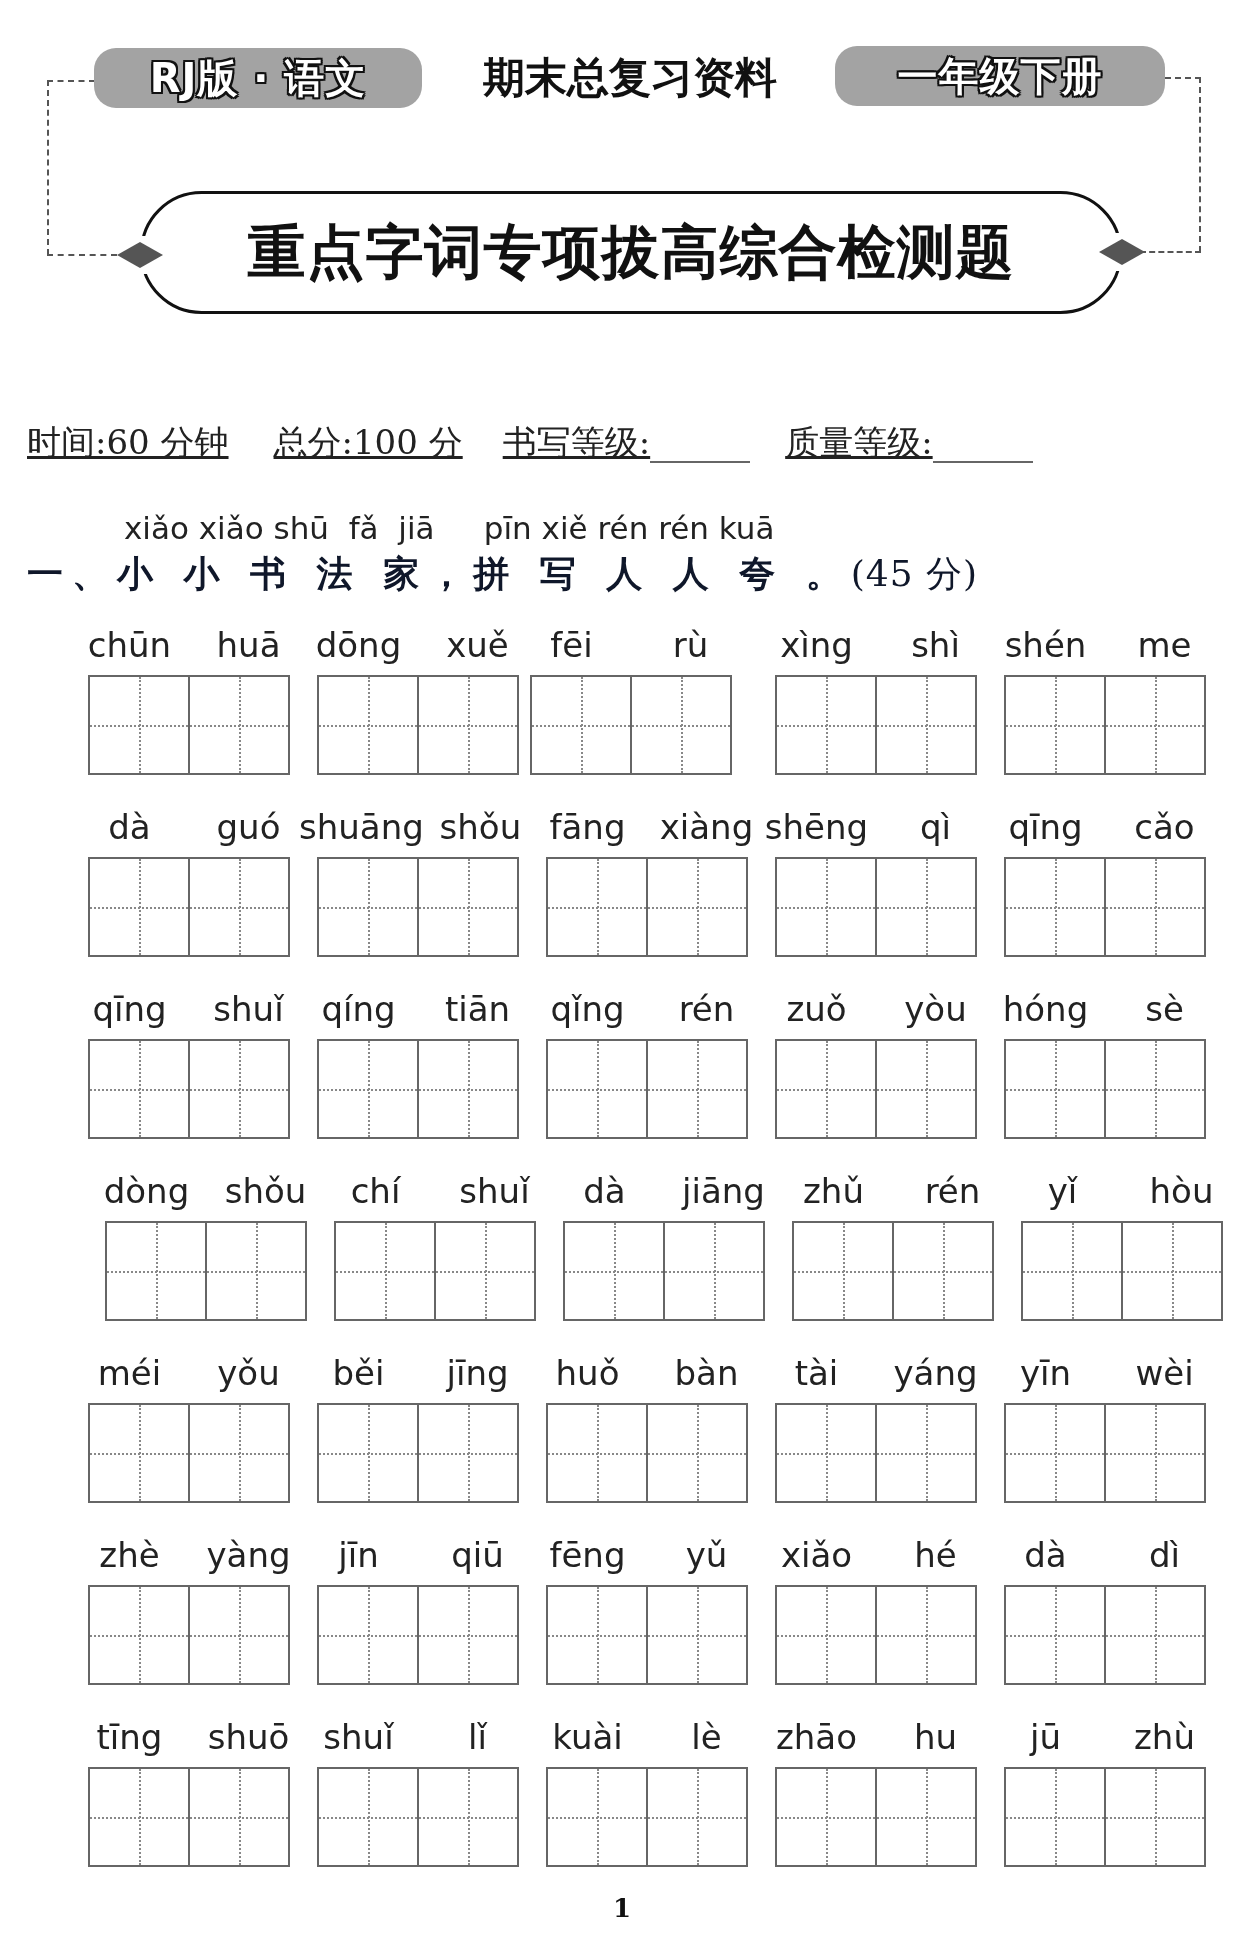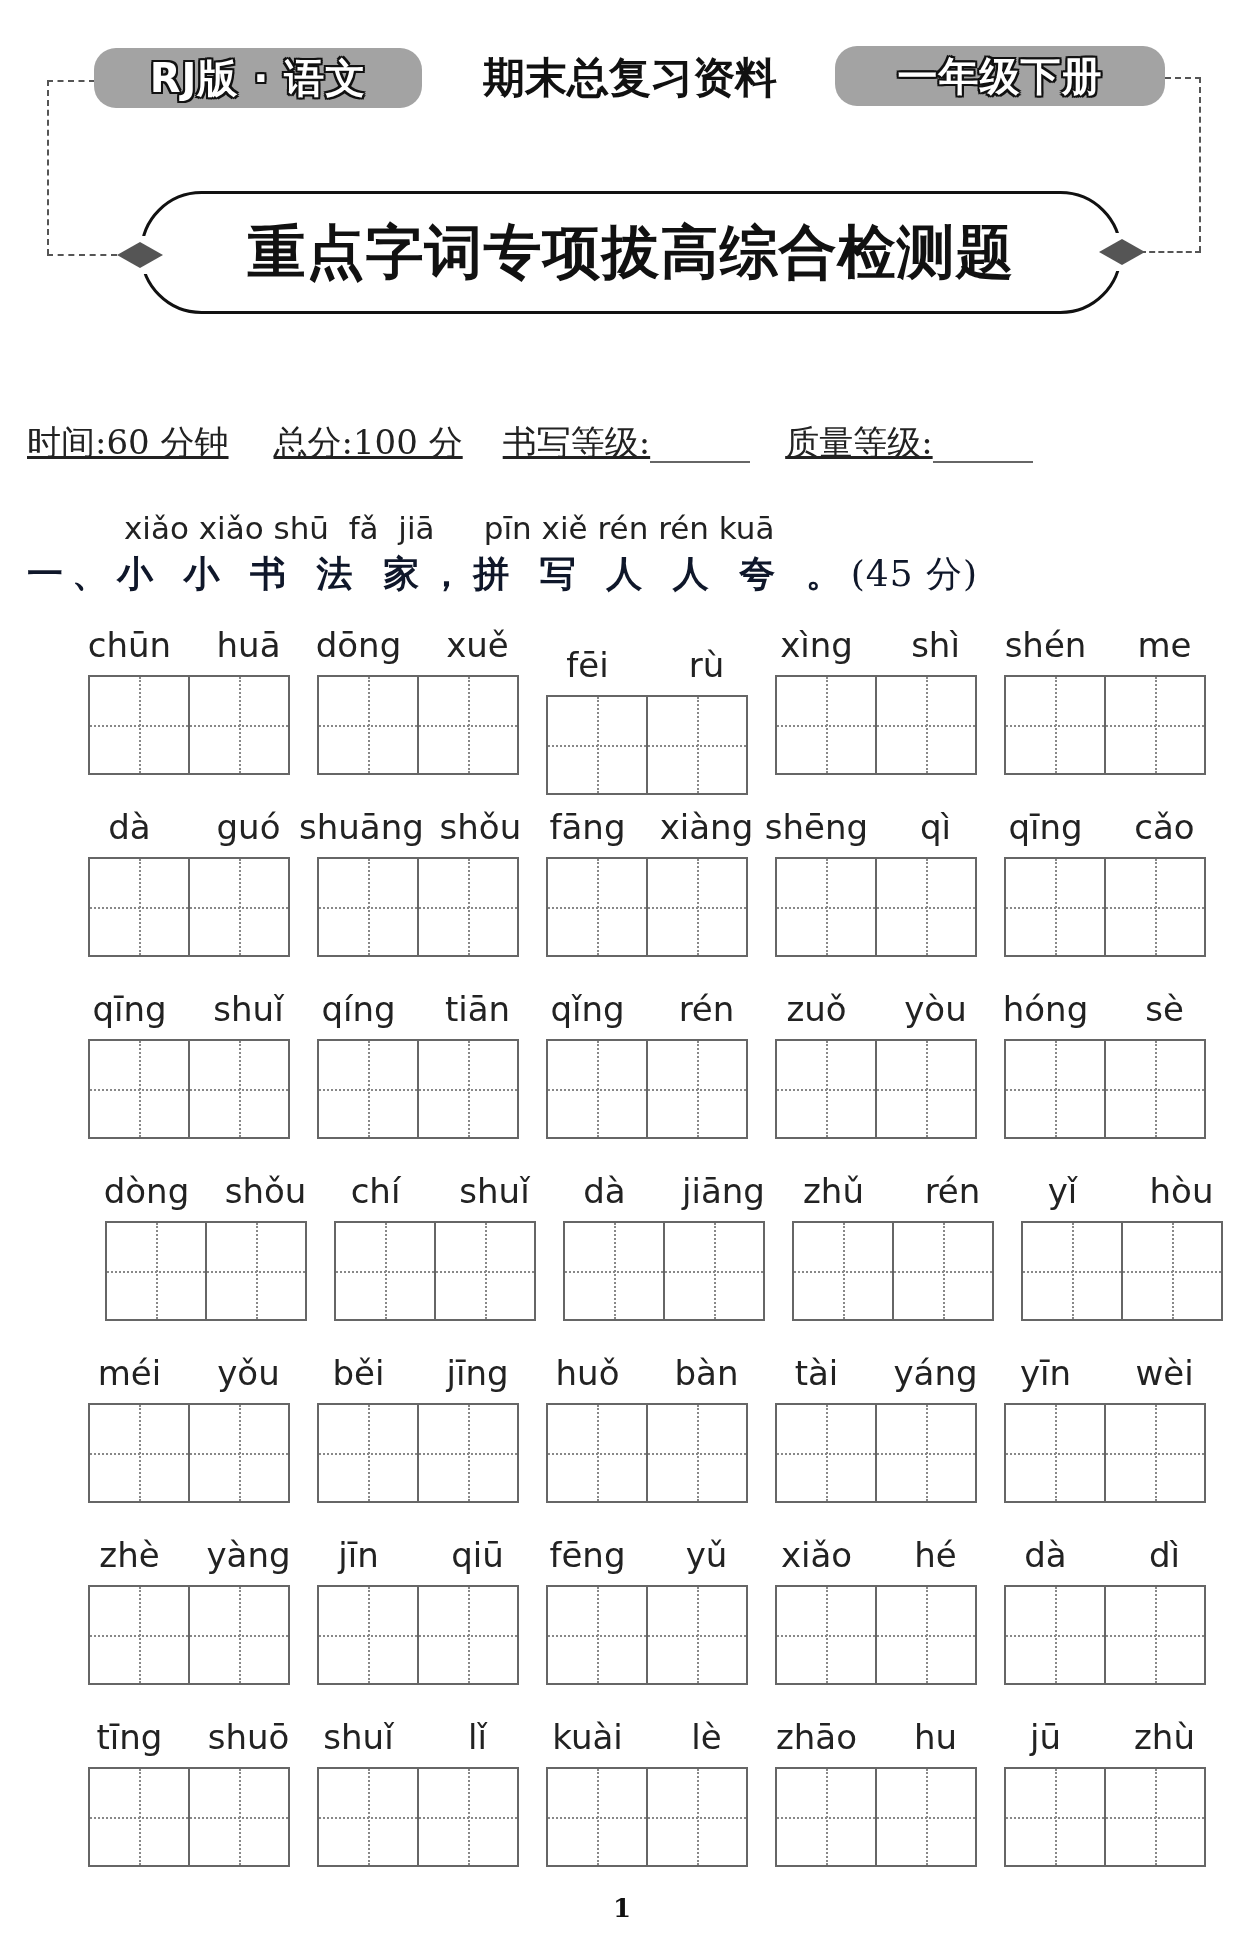--- a/index.html
+++ b/index.html
@@ -142,21 +142,21 @@
           <div class="cell">
             <div class="v"></div>
             <div class="h"></div>
           </div>
           <div class="cell">
             <div class="v"></div>
             <div class="h"></div>
           </div>
         </div>
       </div>
-      <div class="word" style="left: 458px; margin-top: 20px;">
+      <div class="word" style="left: 442px;">
         <div class="py">
           <span>fēi</span>
           <span>rù</span>
         </div>
         <div class="box">
           <div class="cell">
             <div class="v"></div>
             <div class="h"></div>
           </div>
           <div class="cell">

